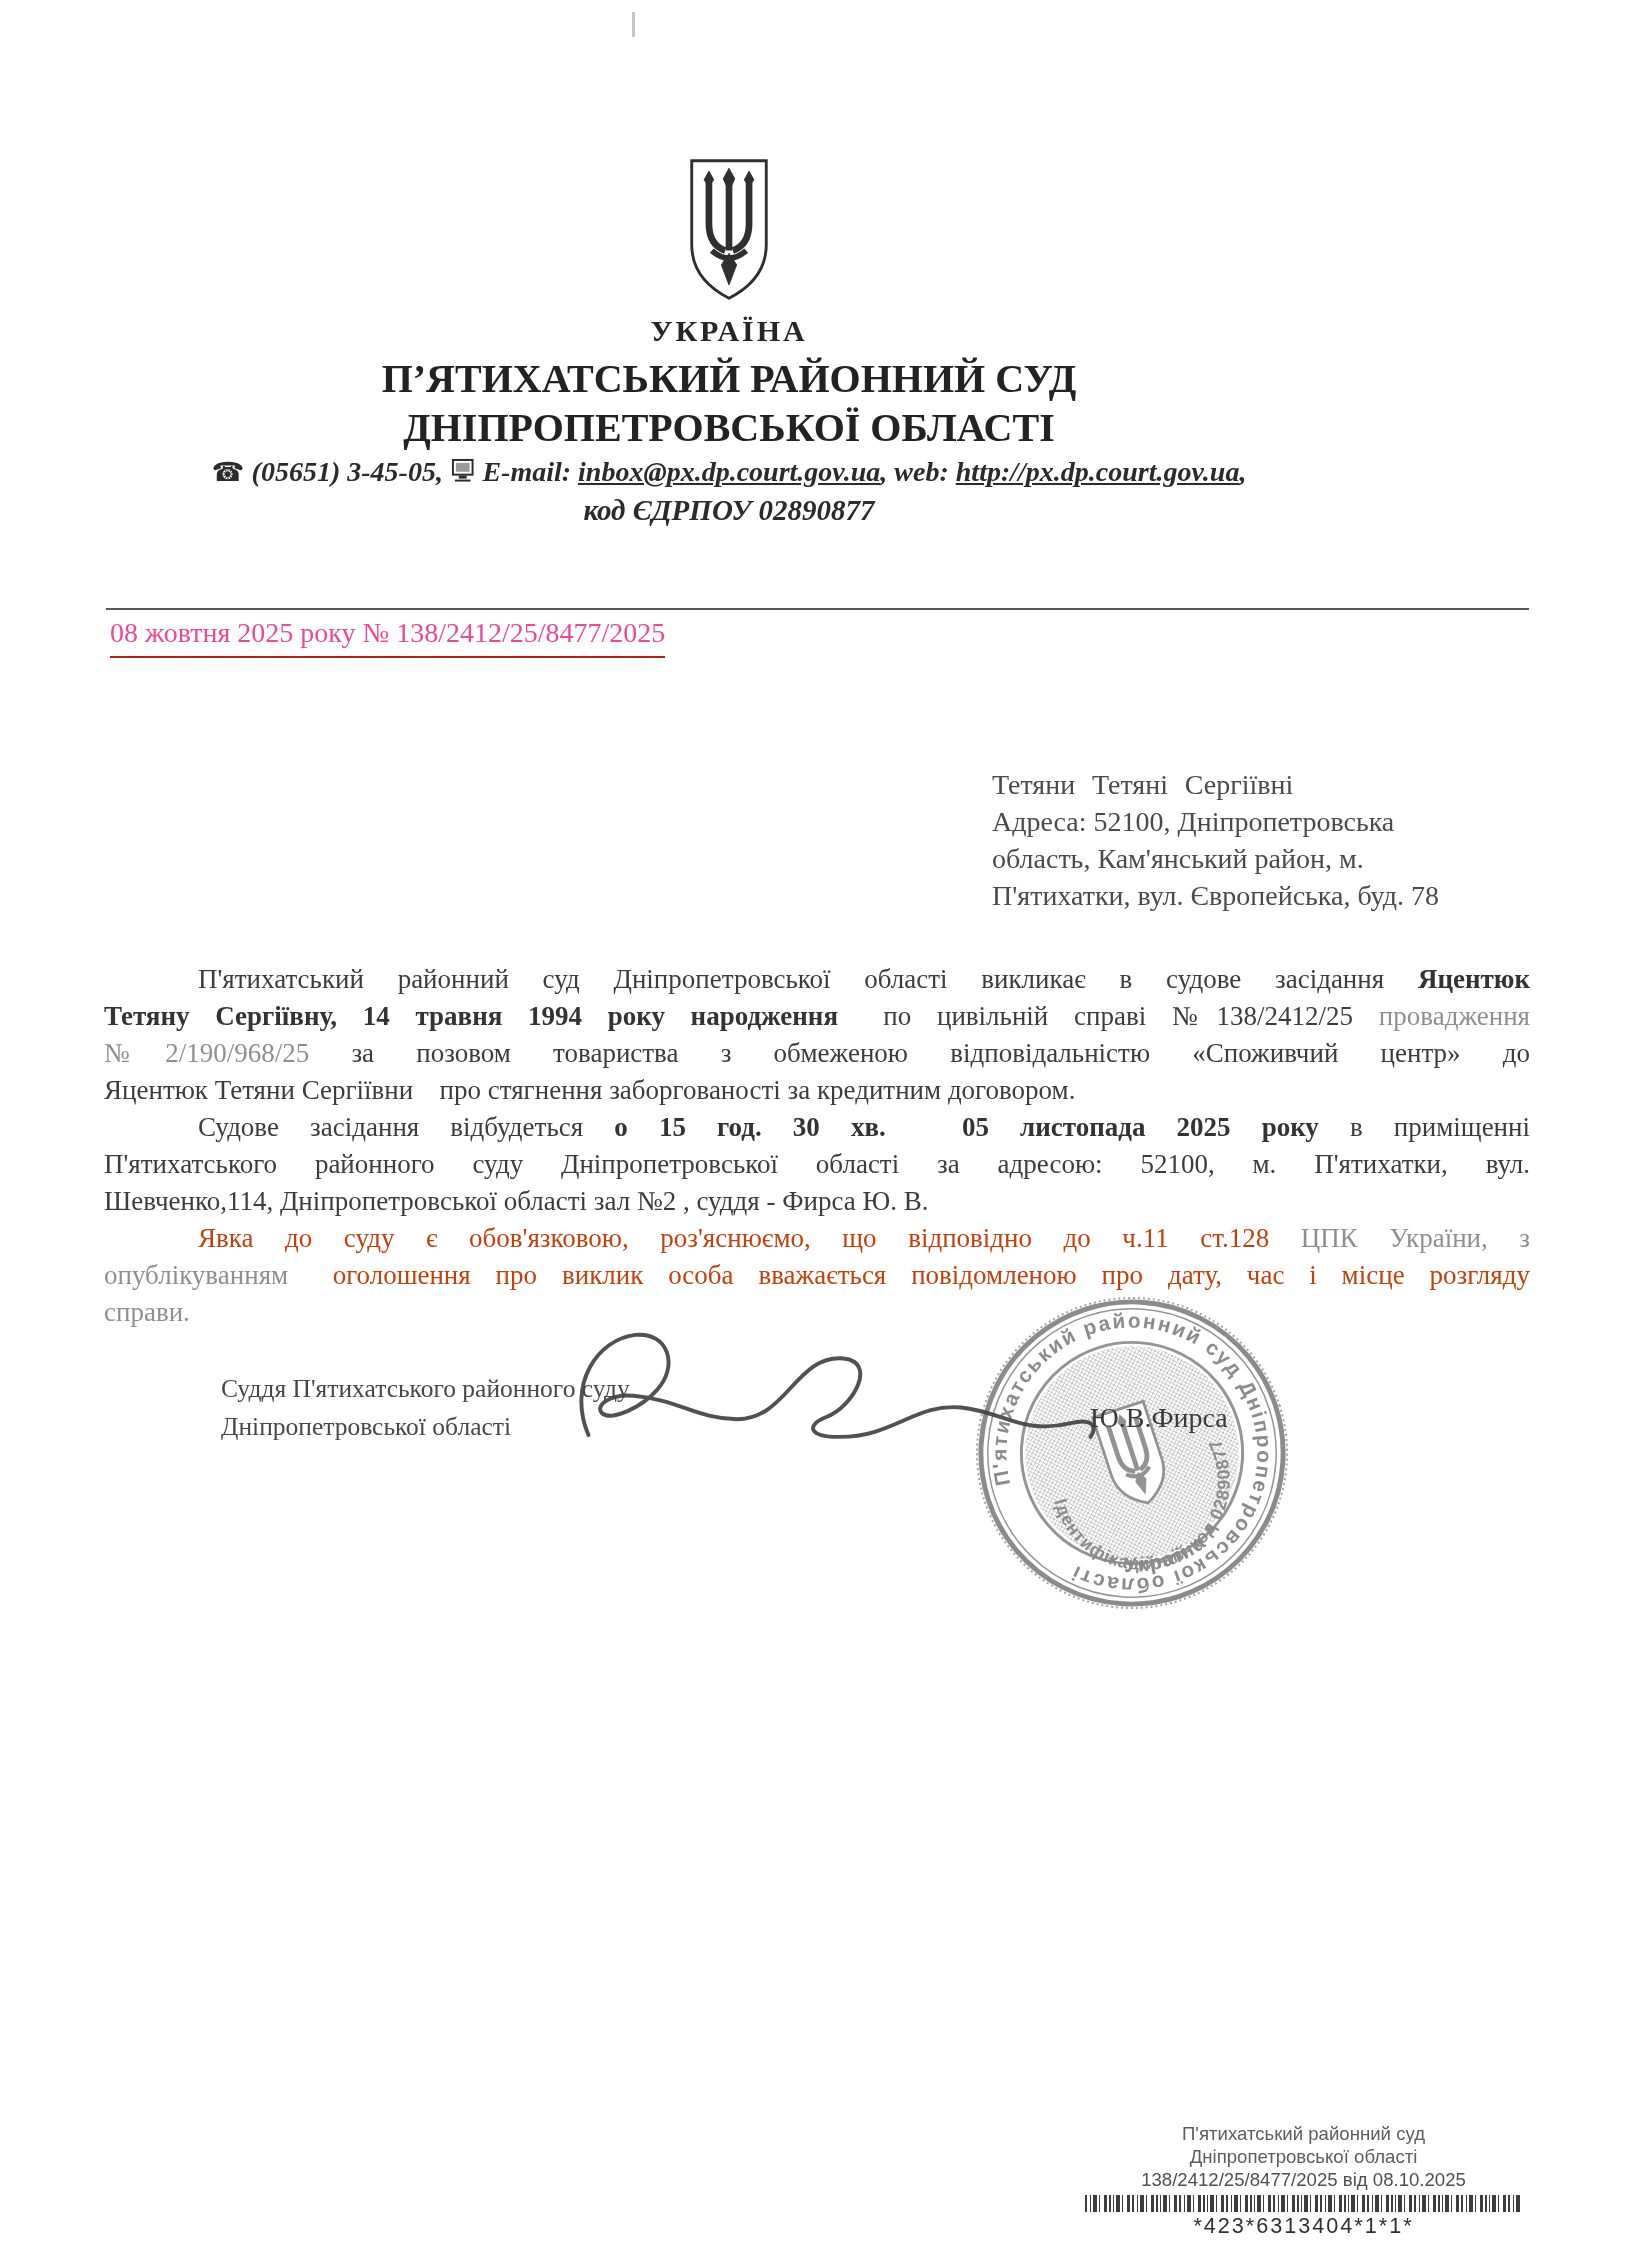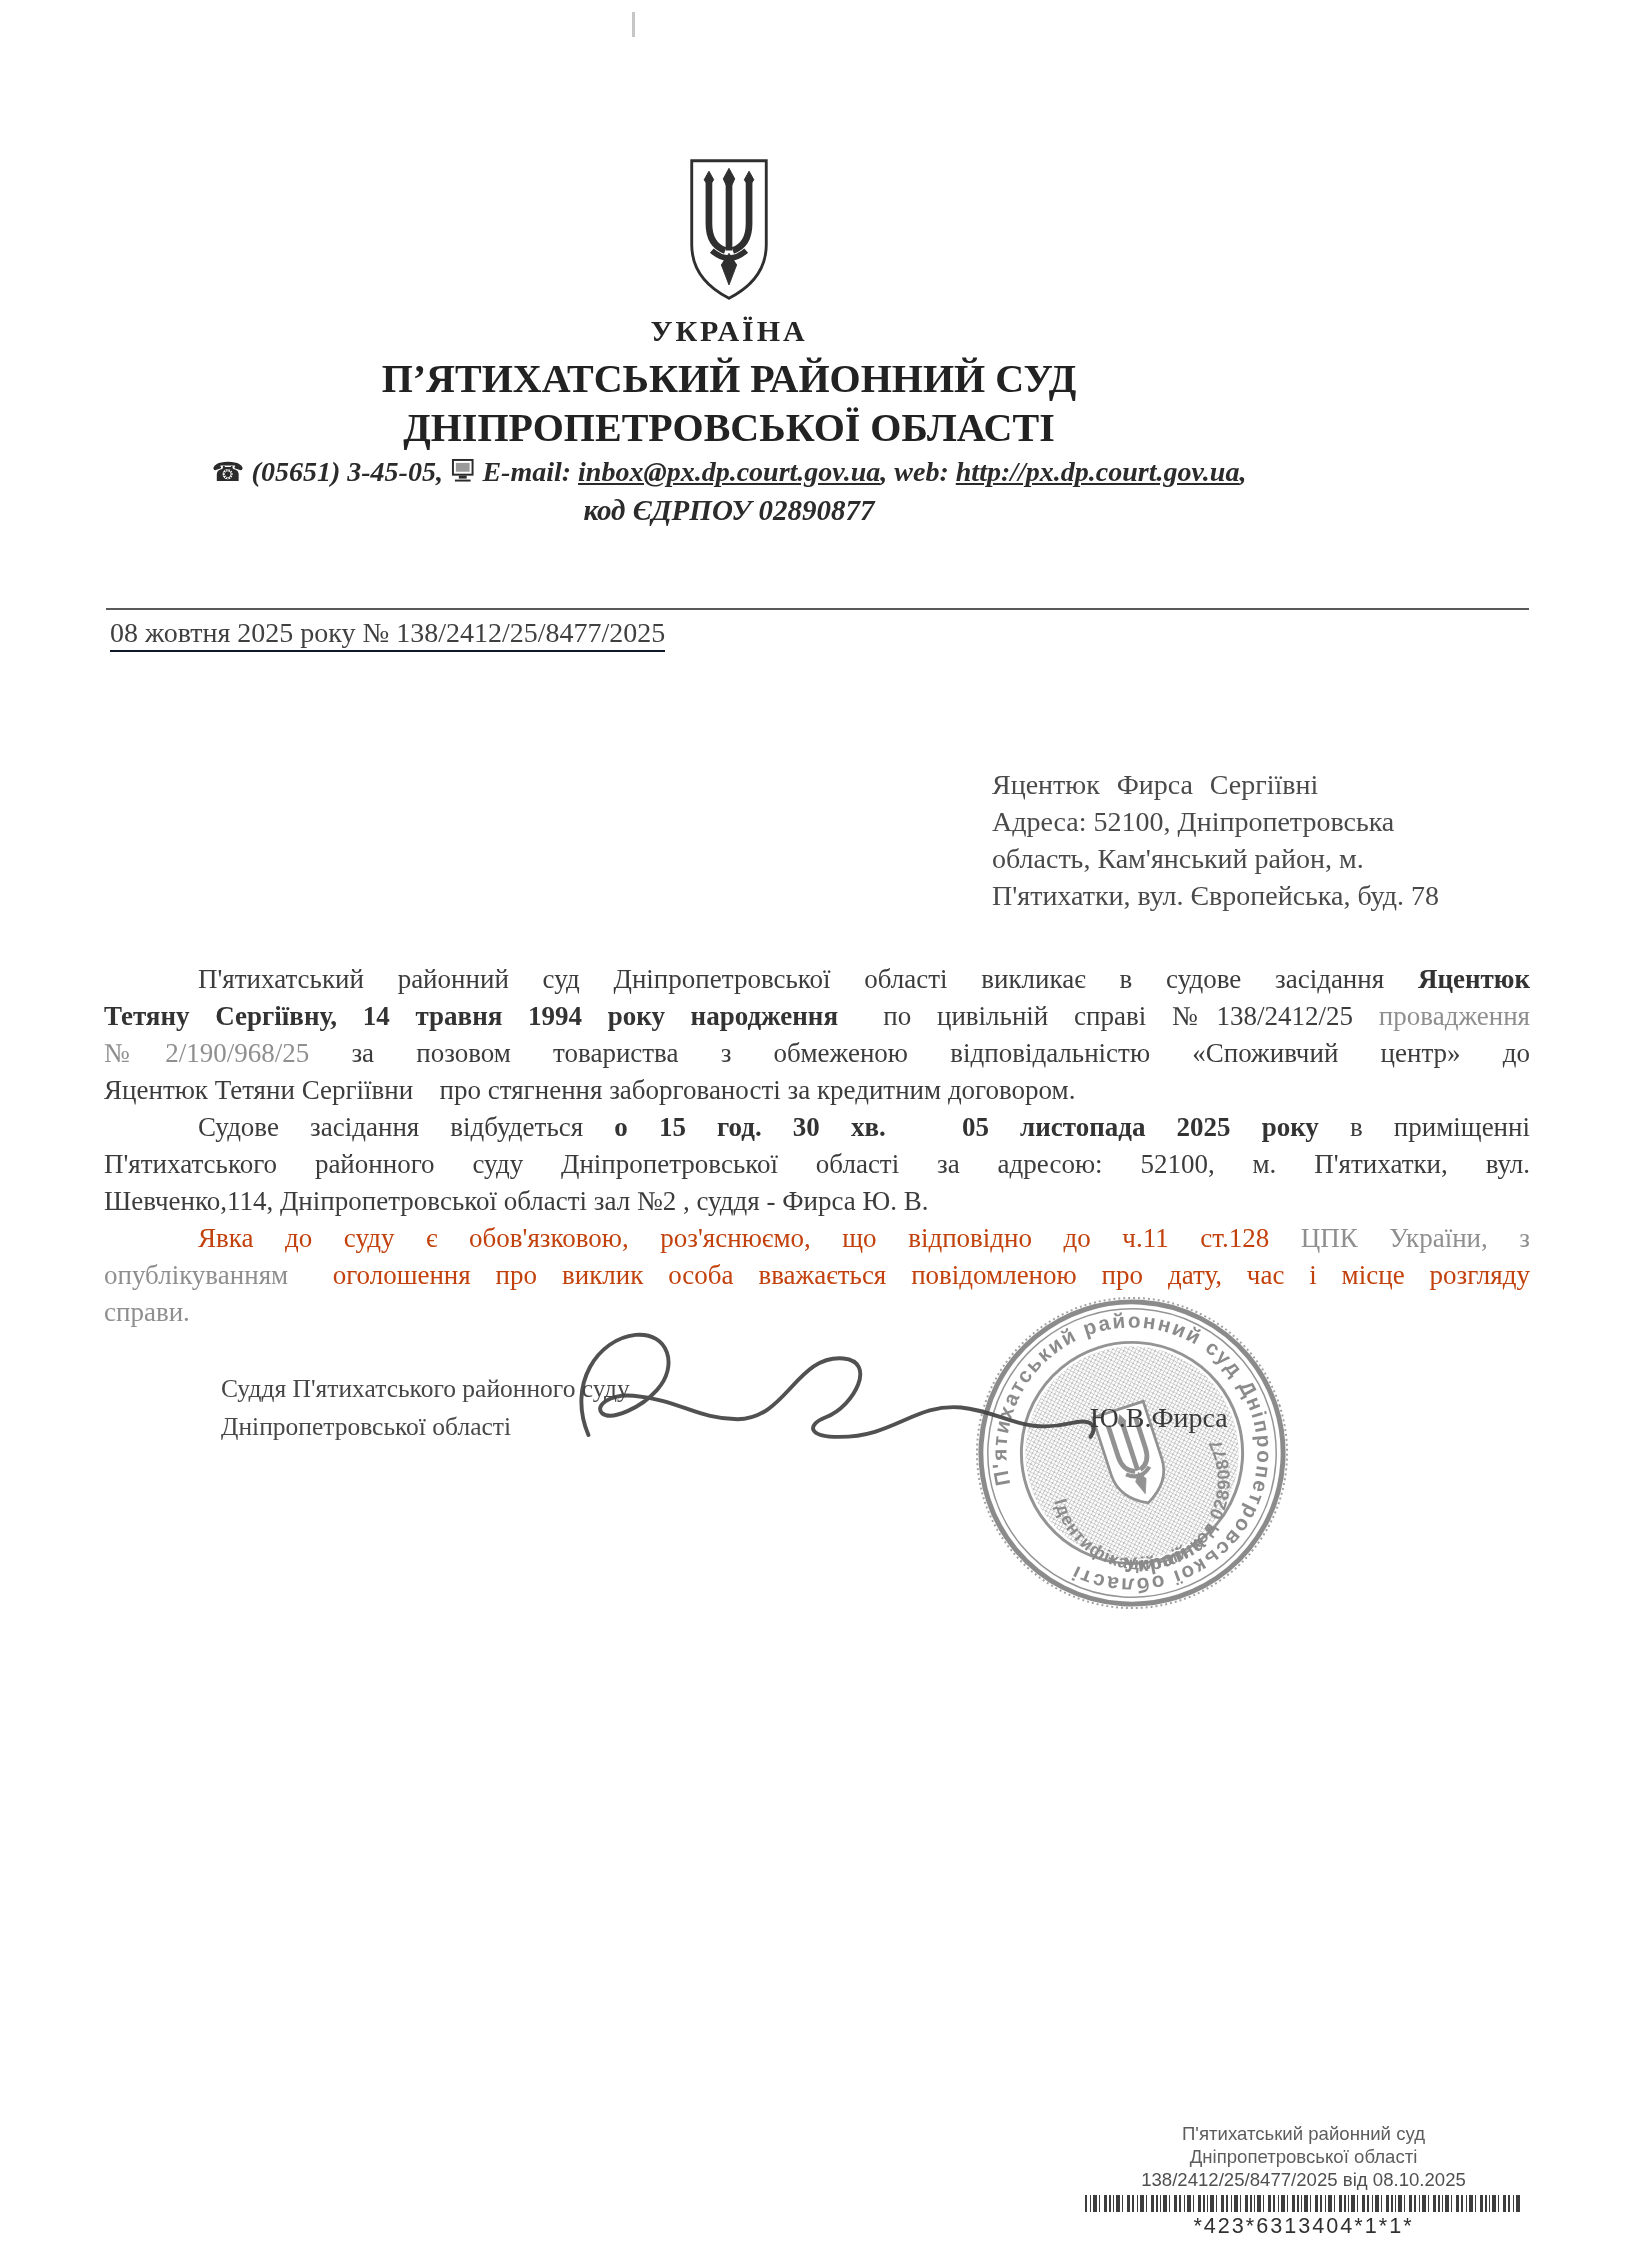--- a/index.html
+++ b/index.html
@@ -13,22 +13,22 @@
   .country { font-size:30px; font-weight:bold; letter-spacing:2.9px; margin-top:9.8px; color:#262626; }
   .court-name { font-size:40px; font-weight:bold; line-height:49px; margin-top:5.9px; color:#222; }
   .addr-line { font-size:29px; font-weight:bold; font-style:italic; margin-top:7.8px; color:#2b2b2b; }
   .contact-line { font-size:28px; font-weight:bold; font-style:italic; margin-top:3.9px; color:#2b2b2b; }
   .edrpou-line { font-size:29px; font-weight:bold; font-style:italic; margin-top:6px; color:#2b2b2b; }
   .u { text-decoration:underline; }
   .glyph-icon { font-style:normal; font-family:"DejaVu Sans", sans-serif; font-size:26.5px; }
   .pc-icon { vertical-align:-2.9px; }
   
   .rule { position:absolute; left:106px; top:608px; width:1423px; border-top:2px solid #5a5a5a; }
-  .dateline { position:absolute; left:110px; top:617px; font-size:28px; color:#404040;
-              border-bottom:2px solid #0f172a; padding-bottom:1px; }
+  .dateline { position:absolute; left:110px; top:617px; font-size:28px; color:#ec4899;
+              border-bottom:2px solid #b91c1c; padding-bottom:7px; }
   
   .recipient { position:absolute; left:992px; top:766px; font-size:28px; line-height:37px;
                color:#4a4a4a; white-space:nowrap; }
   .recipient .r1 { word-spacing:9.8px; }
   
   .bodytext { position:absolute; left:104px; top:961px; width:1426px; font-size:27px;
               line-height:37px; color:#3c3c3c; }
   .line { text-align:justify; text-align-last:justify; }
   .line.end { text-align-last:left; }
   .ind { text-indent:94px; }
@@ -97,21 +97,21 @@
       <span class="u">inbox@px.dp.court.gov.ua</span><span>, web:</span>
       <span class="u">http://px.dp.court.gov.ua</span><span>,</span>
     </div>
     <div class="edrpou-line">код ЄДРПОУ 02890877</div>
   </div>
 
   <div class="rule"></div>
   <div class="dateline">08 жовтня 2025 року № 138/2412/25/8477/2025</div>
 
   <div class="recipient">
-    <div class="r1">Яцентюк Фирса Сергіївні</div>
+    <div class="r1">Тетяни Тетяні Сергіївні</div>
     <div>Адреса: 52100, Дніпропетровська</div>
     <div>область, Кам'янський район, м.</div>
     <div>П'ятихатки, вул. Європейська, буд. 78</div>
   </div>
 
   <div class="bodytext">
     <div class="line ind">
       <span>П'ятихатський районний суд Дніпропетровської області викликає в судове засідання</span>
       <span class="b">Яцентюк</span>
     </div>

